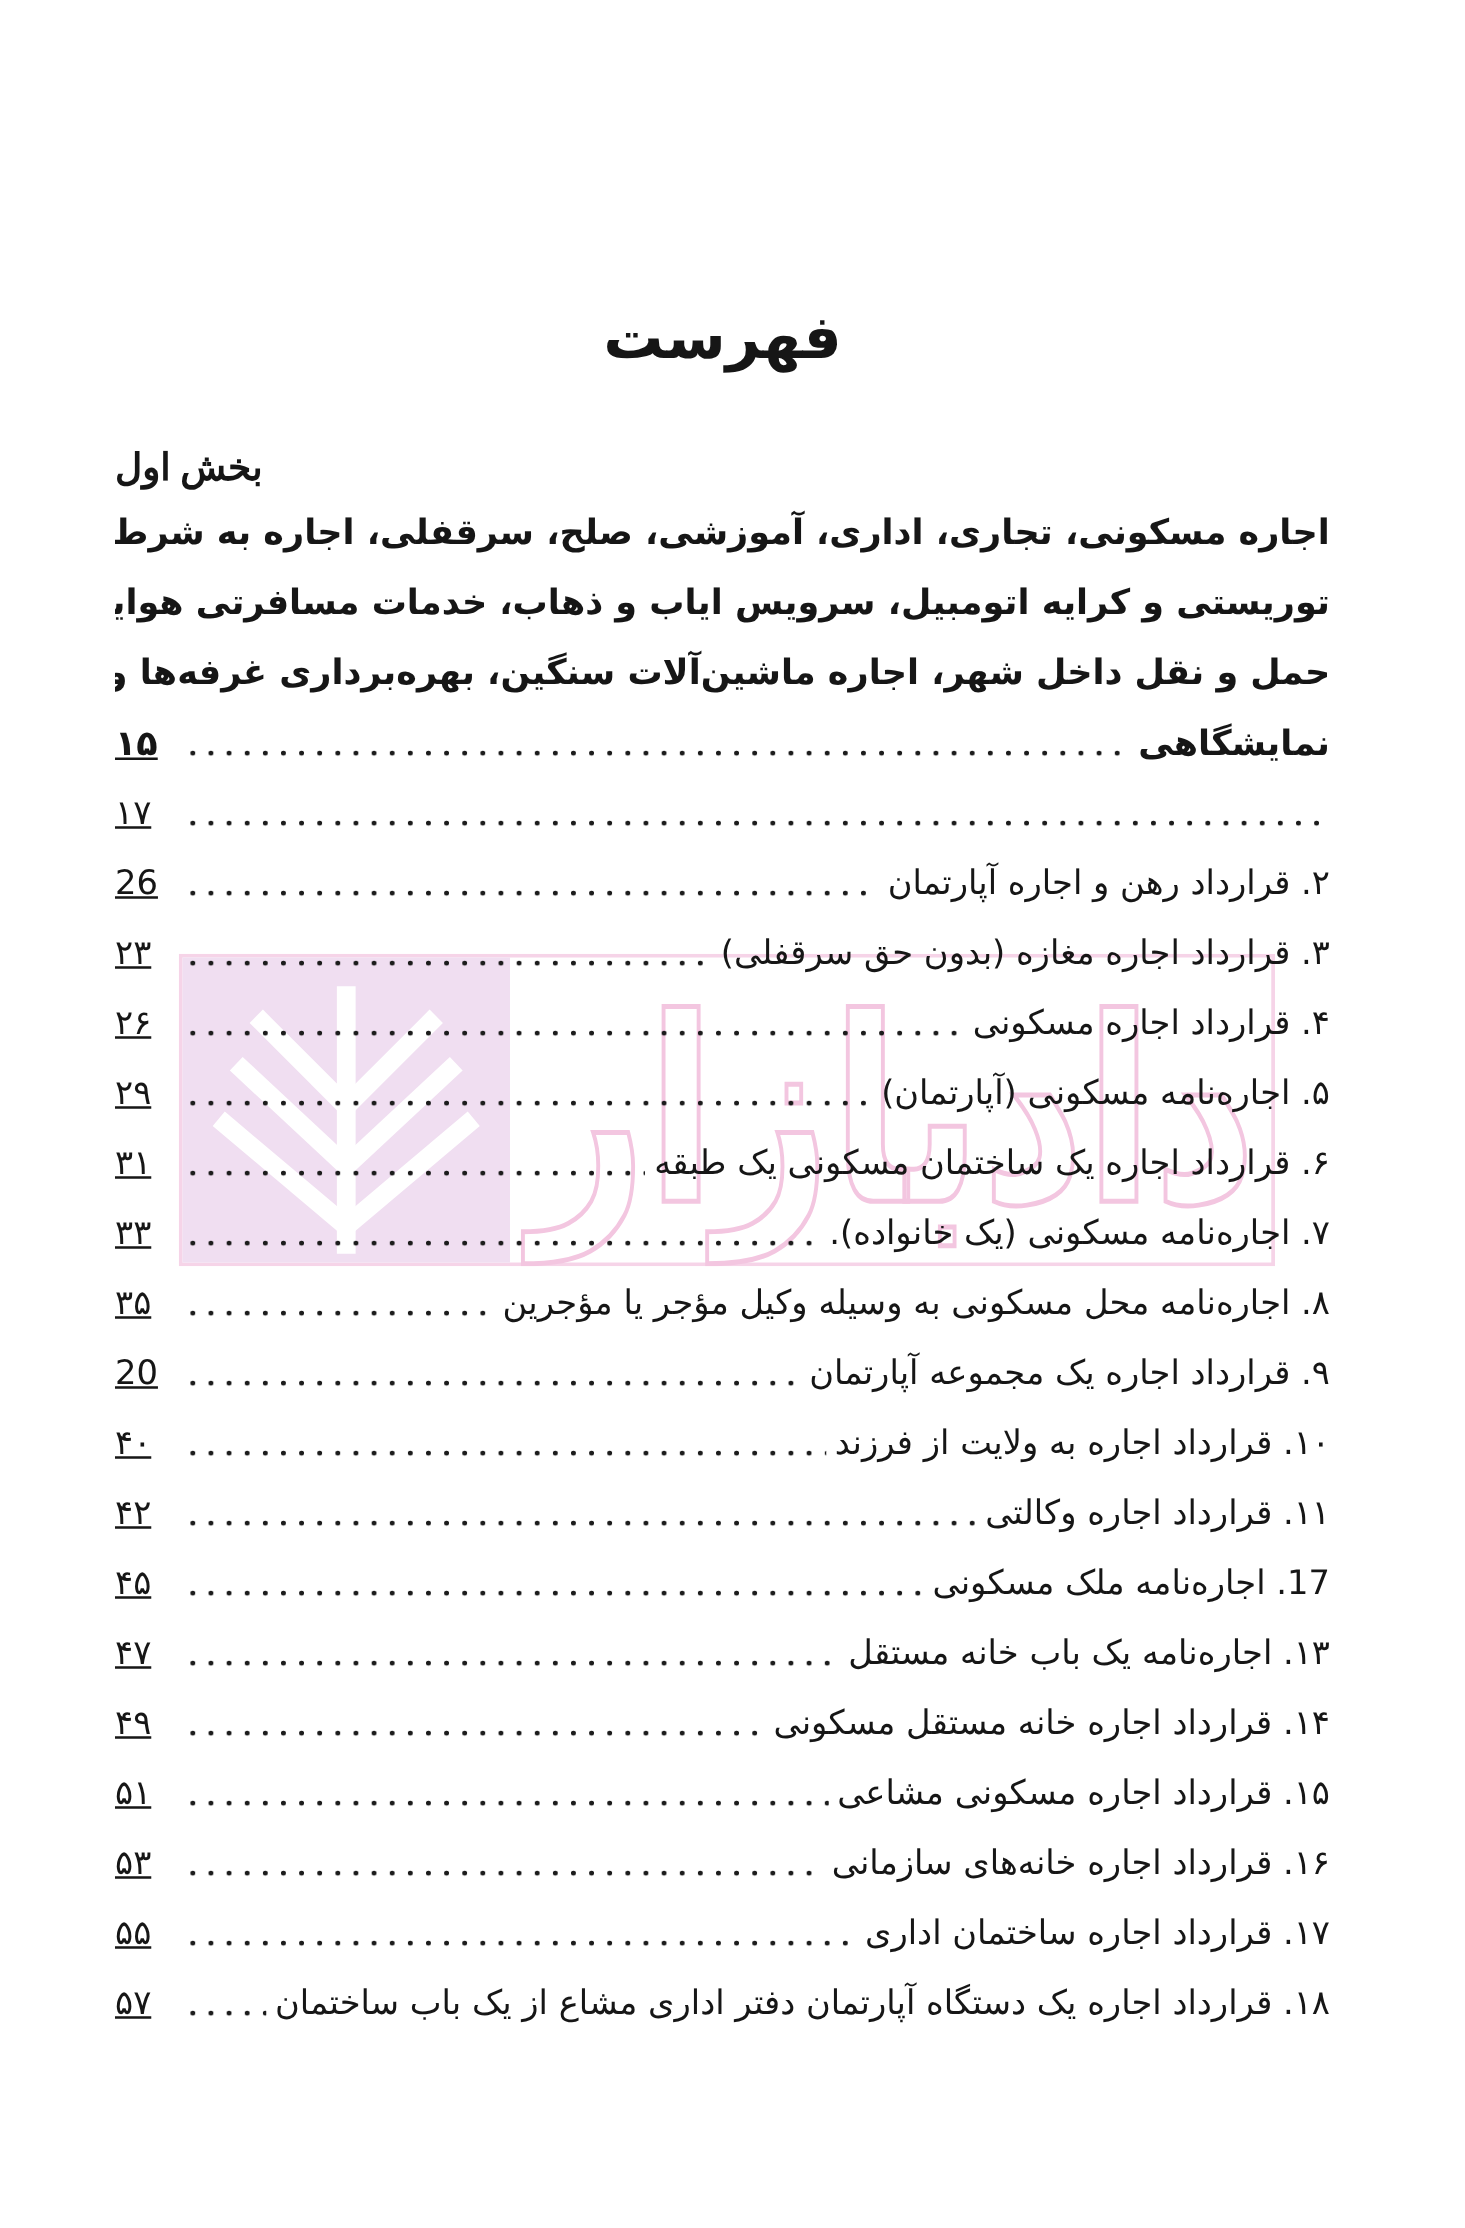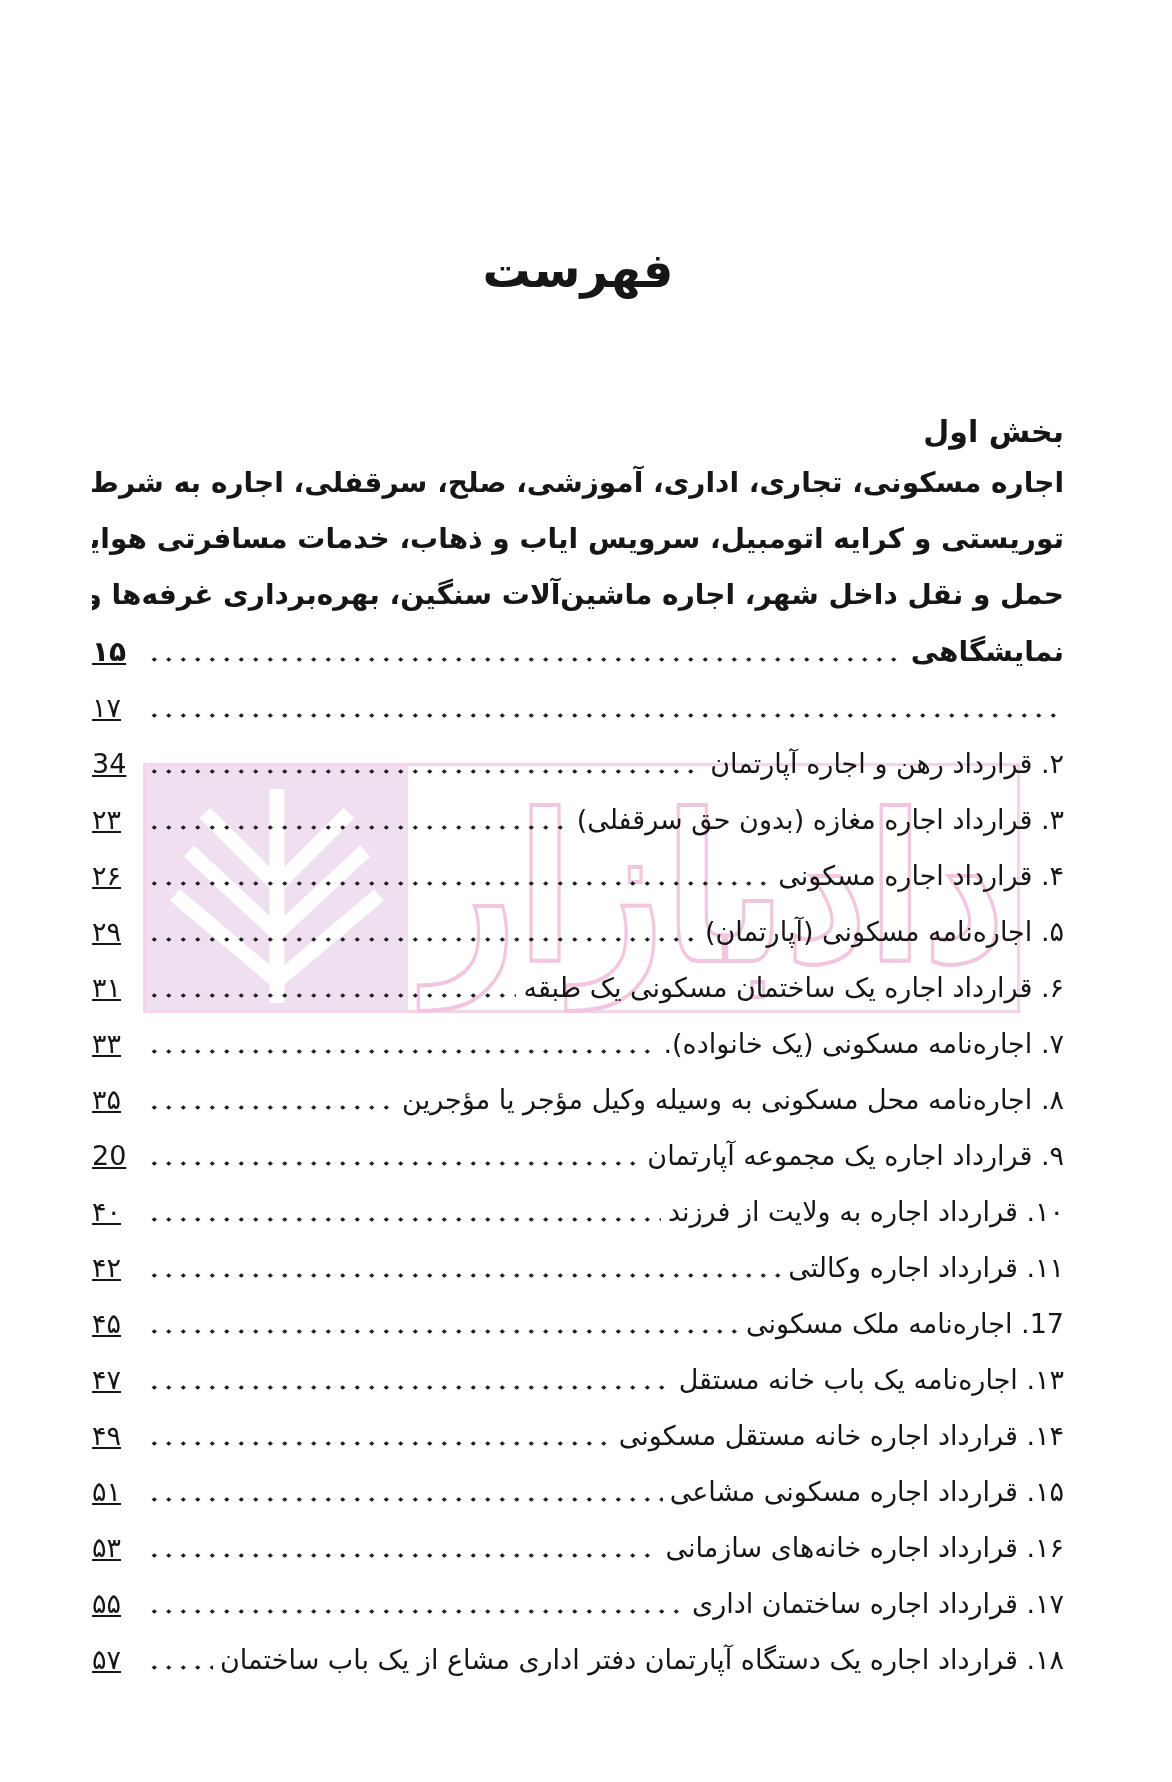--- a/index.html
+++ b/index.html
@@ -31,25 +31,26 @@
     border-radius:29px;
   }
   .doc-title{
     margin:238px 0 0 0;
     font-size:48px;
     line-height:64px;
     font-weight:bold;
     text-align:center;
   }
   .section-heading{
-    margin:109px 0 0 0;
+    margin:52px 0 0 0;
     font-size:30px;
     line-height:42px;
     font-weight:bold;
-    text-align:right;
+    text-align:left;
+    font-family:Liberation Serif, serif;
   }
   .intro{
     margin-top:2px;
     font-size:28px;
     font-weight:bold;
   }
   .intro-line{
     height:56px;
     line-height:56px;
     text-align:justify;
@@ -120,21 +121,21 @@
 
     <div class="toc-list">
   <div class="row">
     <span class="leader"></span>
     <span class="entry-page">۱۷</span>
   </div>
 
   <div class="row">
     <span class="entry-label">۲. قرارداد رهن و اجاره آپارتمان</span>
     <span class="leader"></span>
-    <span class="entry-page">34</span>
+    <span class="entry-page">26</span>
   </div>
 
   <div class="row">
     <span class="entry-label">۳. قرارداد اجاره مغازه (بدون حق سرقفلی)</span>
     <span class="leader"></span>
     <span class="entry-page">۲۳</span>
   </div>
 
   <div class="row">
     <span class="entry-label">۴. قرارداد اجاره مسکونی</span>

